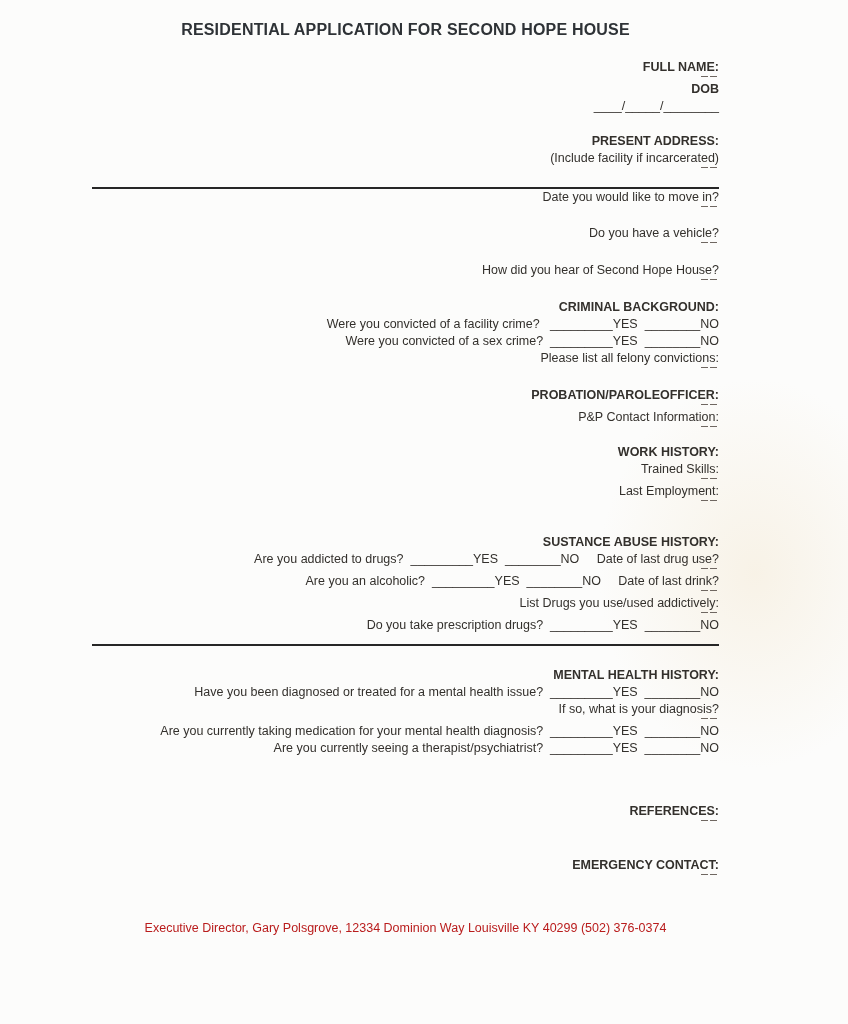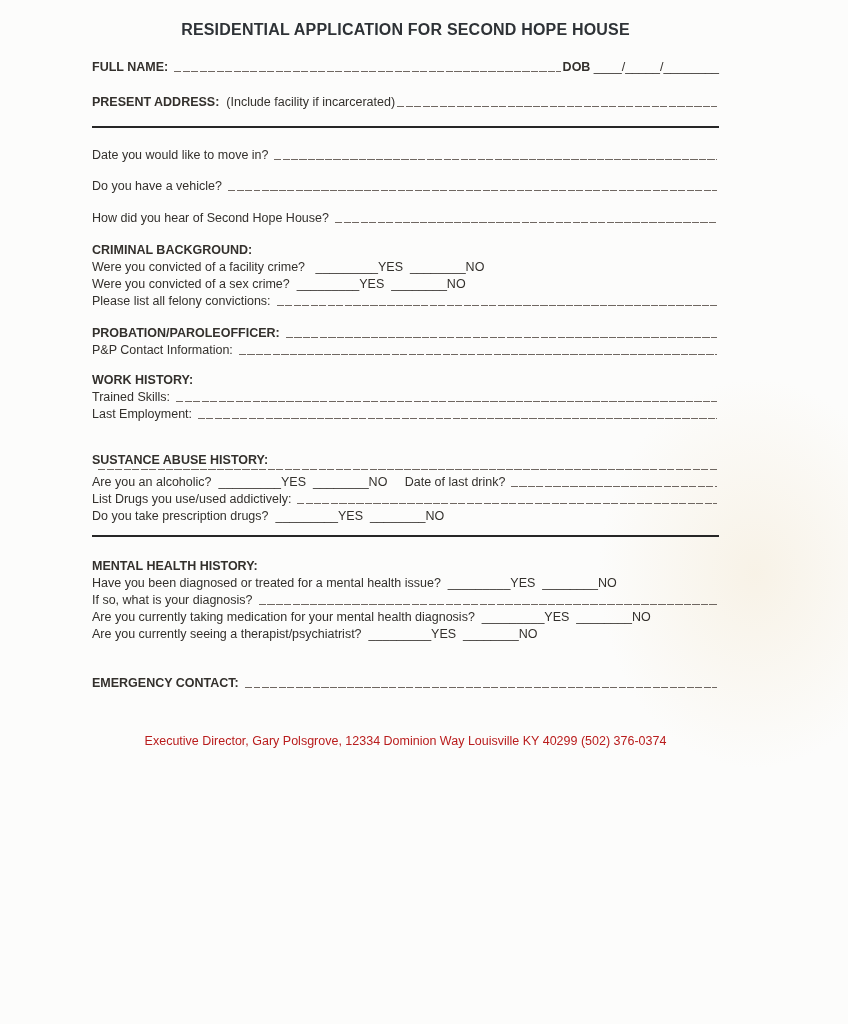--- a/index.html
+++ b/index.html
@@ -22,20 +22,21 @@
     font-weight:bold;
     letter-spacing:0.2px;
     color:#2e3236;
   }
   .row {
     display:flex;
     align-items:flex-end;
     font-size:12.5px;
     line-height:17px;
     white-space:pre;
+    flex-direction:column;
   }
   .row span { white-space:pre; }
   .b { font-weight:bold; }
   .fill {
     flex:1 1 auto;
     height:1px;
     min-width:16px;
     margin:0 2px 4px 6px;
     background-image:repeating-linear-gradient(to right,#6f6761 0,#6f6761 7px,transparent 7px,transparent 8.5px);
   }
@@ -61,21 +62,21 @@
   </div>
 
   <div class="row" style="margin-top:18px">
     <span class="b">PRESENT ADDRESS:</span>
     <span>  (Include facility if incarcerated)</span>
     <span class="fill" style="margin-left:2px"></span>
   </div>
 
   <div class="divider" style="margin-top:15px"></div>
 
-  <div class="row" style="margin-top:19px">
+  <div class="row" style="">
     <span>Date you would like to move in?</span>
     <span class="fill"></span>
   </div>
 
   <div class="row" style="margin-top:14px">
     <span>Do you have a vehicle?</span>
     <span class="fill"></span>
   </div>
 
 
@@ -123,20 +124,21 @@
   <div class="row">
     <span>Last Employment:</span>
     <span class="fill"></span>
   </div>
 
   <div class="row" style="margin-top:29px">
     <span class="b">SUSTANCE ABUSE HISTORY:</span>
   </div>
 
   <div class="row">
+    <span>Are you addicted to drugs?  _________YES  ________NO     Date of last drug use?</span>
     <span class="fill"></span>
   </div>
 
   <div class="row">
     <span>Are you an alcoholic?  _________YES  ________NO     Date of last drink?</span>
     <span class="fill"></span>
   </div>
 
   <div class="row">
     <span>List Drugs you use/used addictively:</span>
@@ -164,20 +166,24 @@
   </div>
 
   <div class="row">
     <span>Are you currently taking medication for your mental health diagnosis?  _________YES  ________NO</span>
   </div>
 
   <div class="row">
     <span>Are you currently seeing a therapist/psychiatrist?  _________YES  ________NO</span>
   </div>
 
+  <div class="row" style="margin-top:46px">
+    <span class="b">REFERENCES:</span>
+    <span class="fill"></span>
+  </div>
 
   <div class="row" style="margin-top:32px">
     <span class="b">EMERGENCY CONTACT:</span>
     <span class="fill"></span>
   </div>
 
   <div class="footer" style="margin-top:42px">Executive Director, Gary Polsgrove, 12334 Dominion Way Louisville KY 40299 (502) 376-0374</div>
 
 </div>
 

